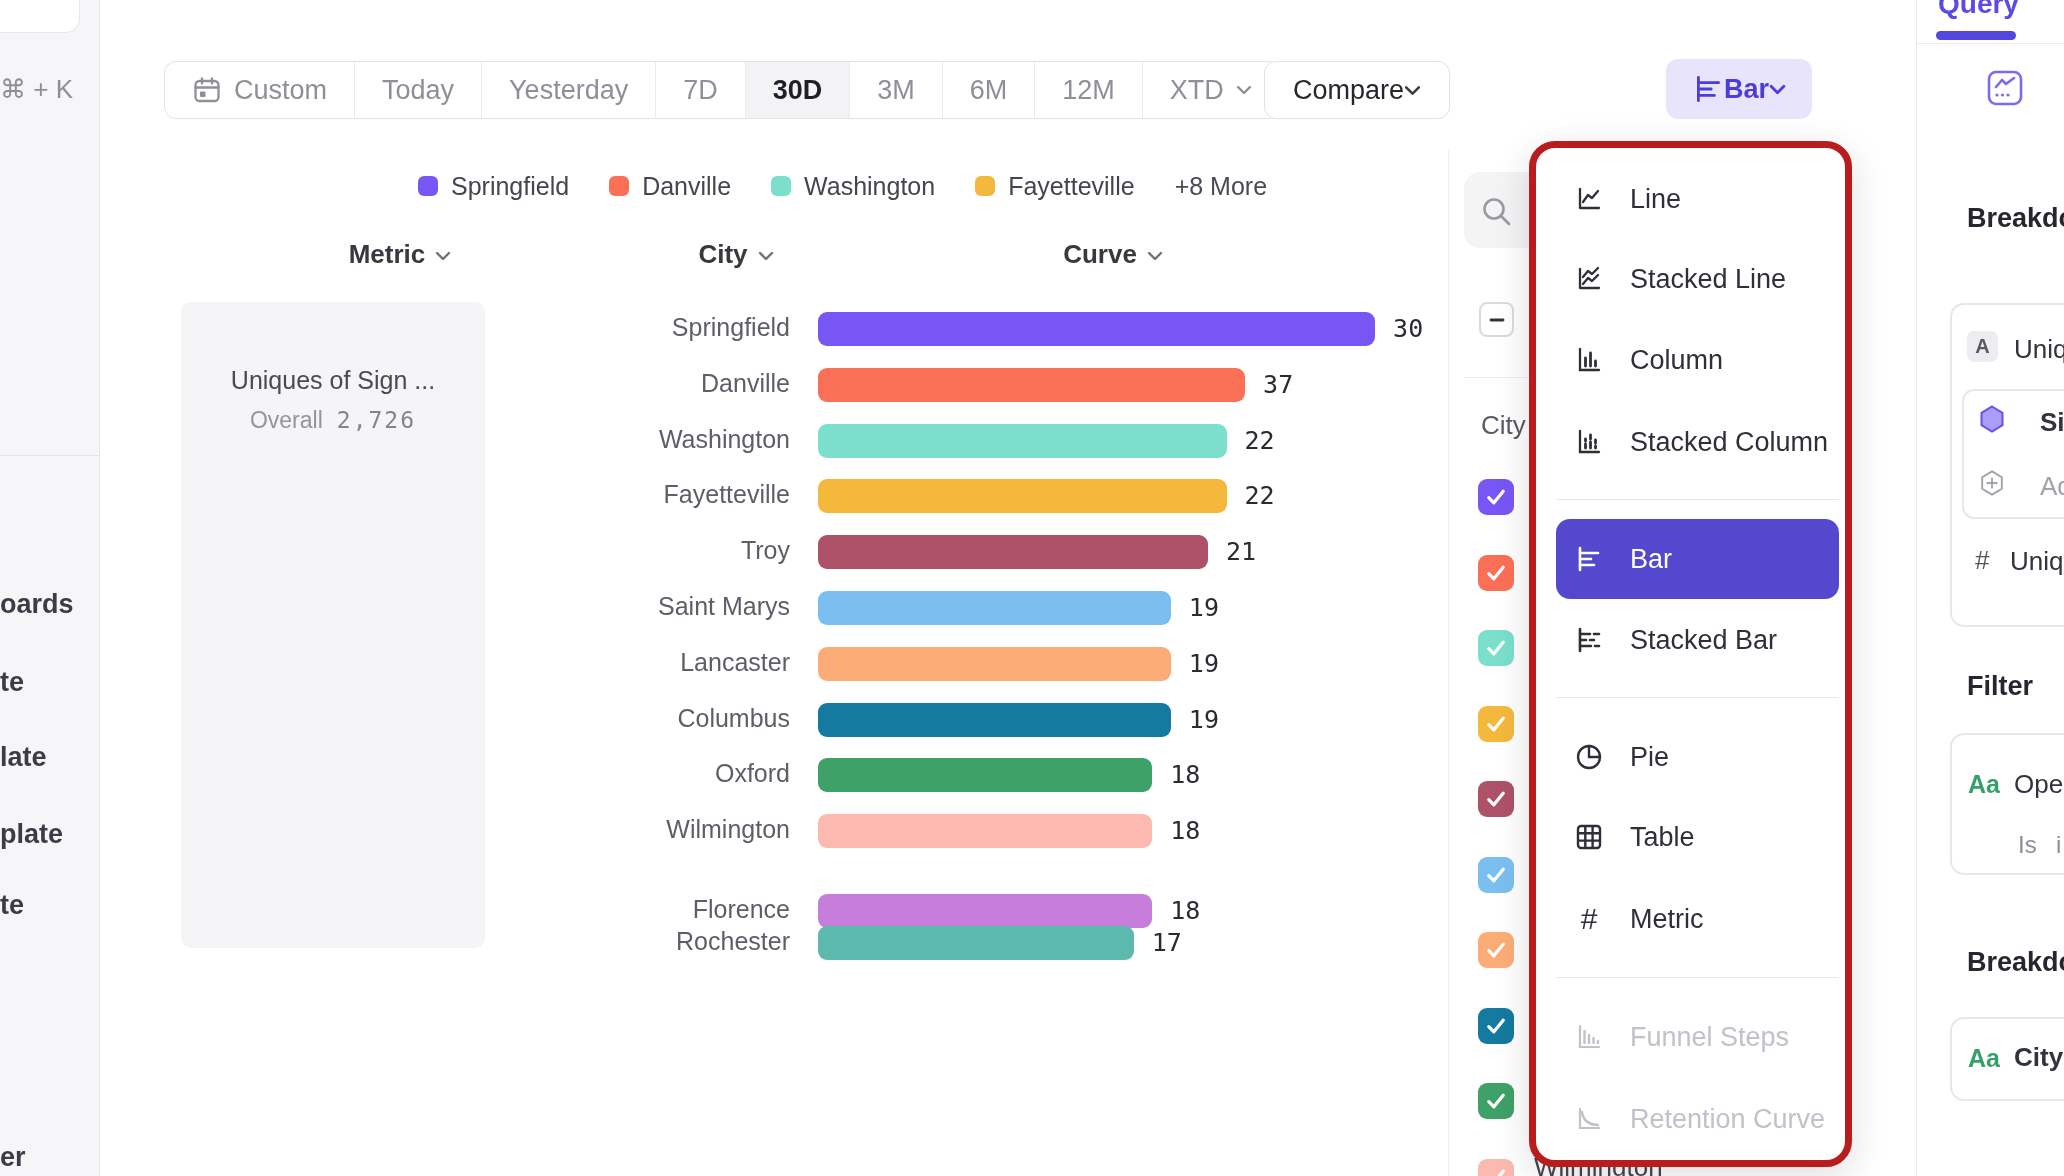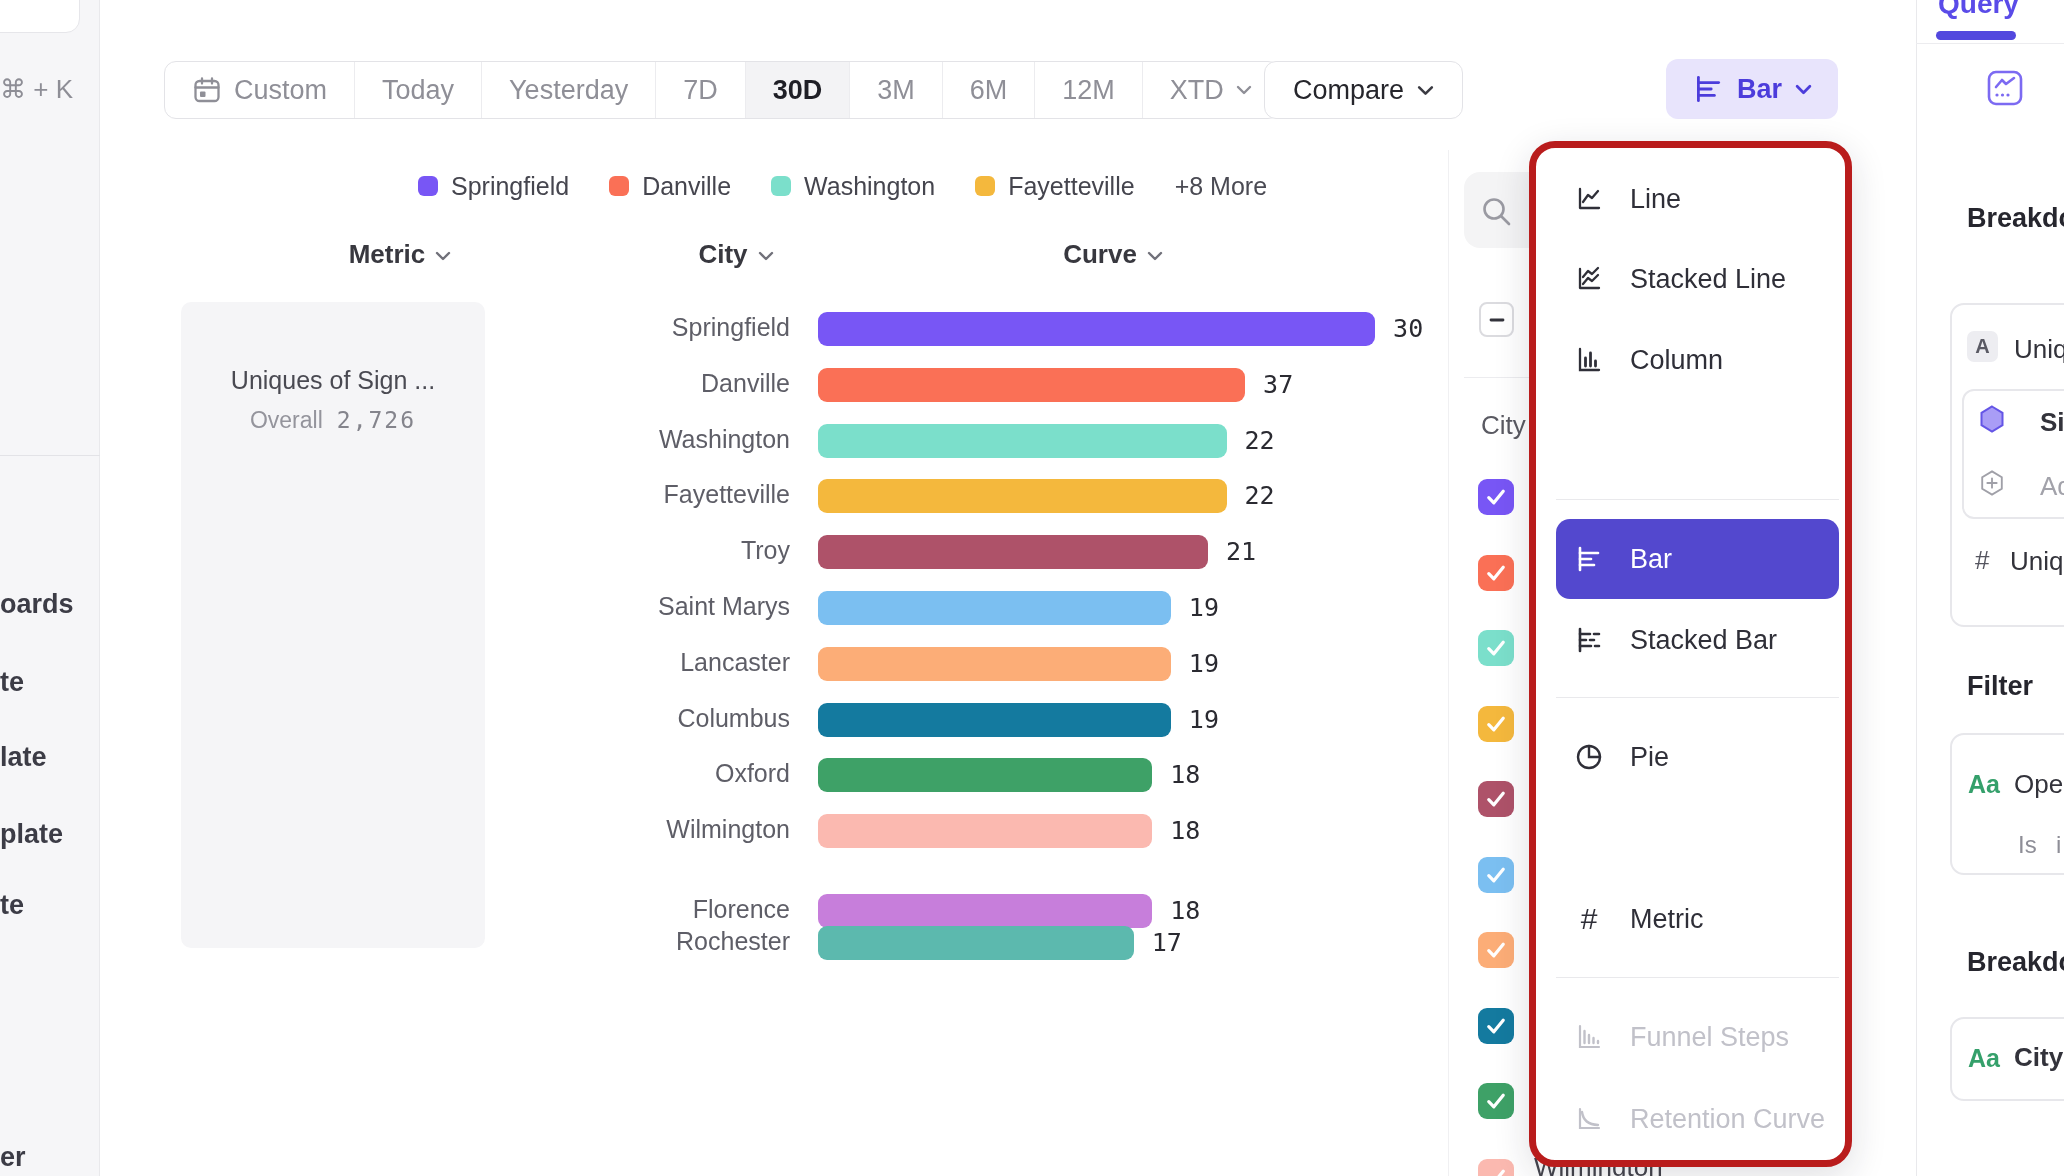--- a/index.html
+++ b/index.html
@@ -17,21 +17,21 @@
   .sb-searchbox { left:-18px; top:-16px; width:98px; height:49px; background:#fff; border:1px solid #e6e6ea; border-radius:14px; }
   .sb-shortcut { left:0; top:74px; width:64px; font-size:26px; color:#8e8e96; white-space:nowrap; }
   .sb-divider { left:0; top:455px; width:100px; border-top:1px solid #e3e3e7; }
   .sb-item { left:0; font-size:27px; font-weight:600; color:#3c3c46; white-space:nowrap; }
 
   
   .date-group { left:164px; top:61px; height:58px; display:flex; align-items:stretch; background:#fff; border:1px solid #e3e3e7; border-radius:12px; overflow:hidden; }
   .seg { display:flex; align-items:center; gap:12px; padding:0 27px; font-size:27px; color:#8f8f97; white-space:nowrap; cursor:default; }
   .seg + .seg { border-left:1px solid #ececef; }
   .seg.active { background:#f3f3f5; color:#1f1f26; font-weight:600; }
-  .btn { display:flex; align-items:center; gap:13px; border-radius:12px; font-size:27px; }
+  .btn { display:flex; align-items:center; border-radius:12px; font-size:27px; }
   .compare-btn { left:1264px; top:61px; height:58px; padding:0 28px; background:#fff; border:1px solid #e3e3e7; color:#26262c; font-weight:500; }
   .bar-btn { left:1666px; top:59px; height:60px; padding:0 26px; background:#e8e4fc; color:#4c3cdb; font-weight:700; }
 
   
   .legend { left:418px; top:171px; height:30px; display:flex; align-items:center; gap:40px; }
   .legend-item { display:flex; align-items:center; gap:13px; font-size:25px; color:#45454e; font-weight:500; }
   .legend-swatch { width:20px; height:20px; border-radius:6px; }
   .legend-more { font-size:25px; color:#4a4a53; font-weight:500; }
 
   
@@ -372,20 +372,31 @@
     <span class="mi-icon">
       <svg width="30" height="30" viewBox="0 0 30 30" fill="none" stroke="currentColor" stroke-width="2.8" stroke-linecap="round">
           <path d="M6 4v21h19" stroke-width="2.3"></path>
           <path d="M11.5 21v-8"></path>
           <path d="M16.5 21v-13"></path>
           <path d="M21.5 21v-5"></path>
         </svg>
     </span>
     <span>Column</span>
   </div>
+  <div class="menu-item" style="top:262px">
+    <span class="mi-icon">
+      <svg width="30" height="30" viewBox="0 0 30 30" fill="none" stroke="currentColor" stroke-width="2.8" stroke-linecap="round">
+          <path d="M6 4v21h19" stroke-width="2.3"></path>
+          <path d="M11.5 21v-4 M11.5 14v-2"></path>
+          <path d="M16.5 21v-6 M16.5 12v-4"></path>
+          <path d="M21.5 21v-2 M21.5 16v-3"></path>
+        </svg>
+    </span>
+    <span>Stacked Column</span>
+  </div>
   <div class="menu-divider" style="top:351px"></div>
   <div class="menu-item selected" style="top:371px">
     <span class="mi-icon">
       <svg width="30" height="30" viewBox="0 0 30 30" fill="none" stroke="currentColor" stroke-width="2.6" stroke-linecap="round">
           <path d="M6 4v22"></path>
           <path d="M6 9h18"></path>
           <path d="M6 15h11"></path>
           <path d="M6 21h14"></path>
         </svg>
     </span>
@@ -404,20 +415,29 @@
   </div>
   <div class="menu-divider" style="top:549px"></div>
   <div class="menu-item" style="top:577px">
     <span class="mi-icon">
       <svg width="30" height="30" viewBox="0 0 30 30" fill="none" stroke="currentColor" stroke-width="2.4" stroke-linecap="round">
           <circle cx="15" cy="15" r="11"></circle>
           <path d="M15 4v11h11"></path>
         </svg>
     </span>
     <span>Pie</span>
+  </div>
+  <div class="menu-item" style="top:657px">
+    <span class="mi-icon">
+      <svg width="30" height="30" viewBox="0 0 30 30" fill="none" stroke="currentColor" stroke-width="2.4">
+          <rect x="4" y="4" width="22" height="22" rx="3"></rect>
+          <path d="M4 11.3h22 M4 18.6h22 M11.3 4v22 M18.6 4v22"></path>
+        </svg>
+    </span>
+    <span>Table</span>
   </div>
   <div class="menu-item" style="top:739px">
     <span class="mi-icon hash-glyph">#</span>
     <span>Metric</span>
   </div>
   <div class="menu-divider" style="top:829px"></div>
   <div class="menu-item disabled" style="top:857px">
     <span class="mi-icon">
       <svg width="30" height="30" viewBox="0 0 30 30" fill="none" stroke="currentColor" stroke-width="2.4" stroke-linecap="round">
           <path d="M6 4v21h19" stroke-width="2.2"></path>

